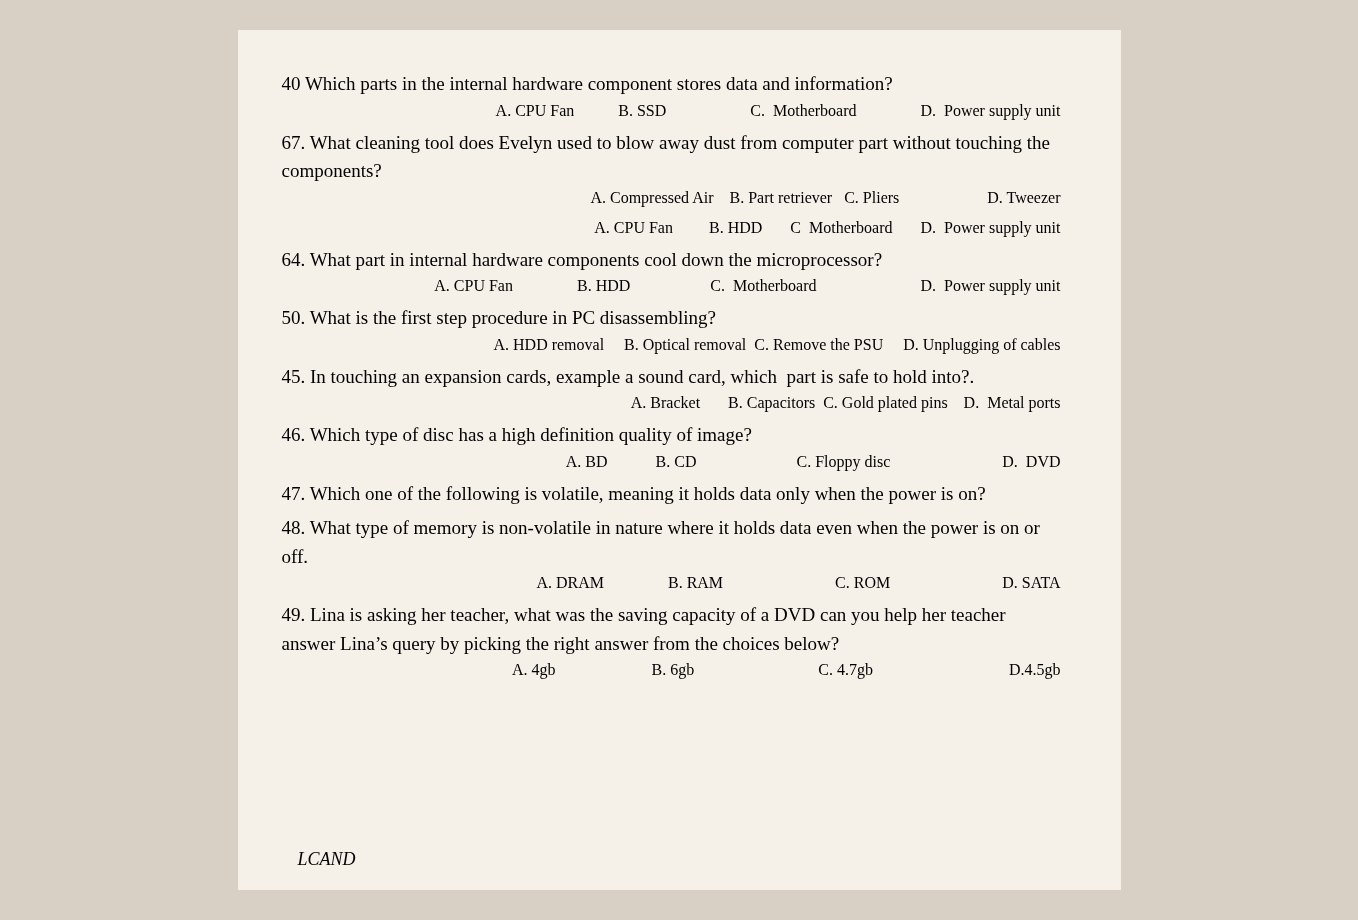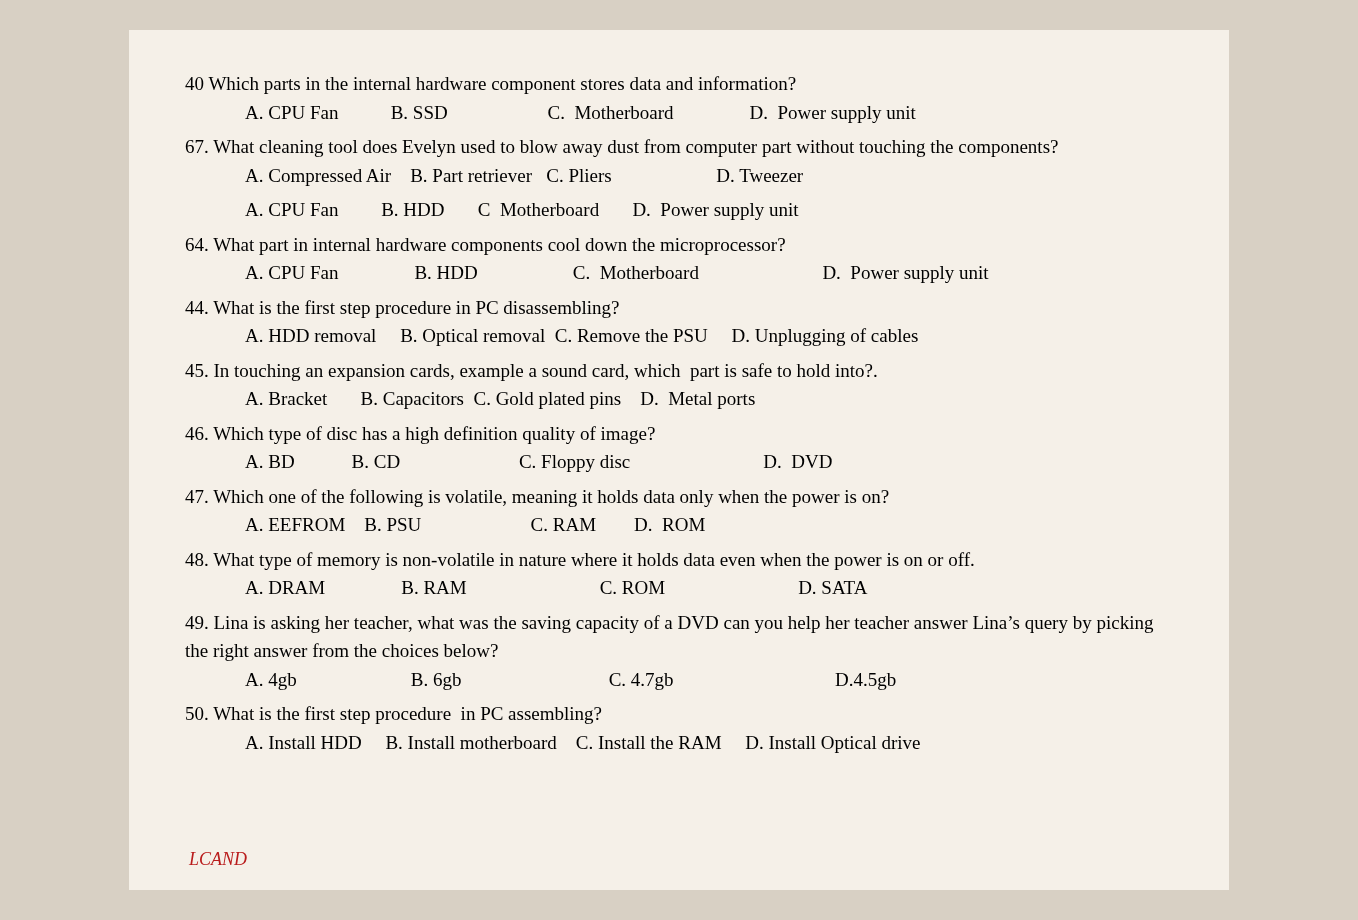--- a/index.html
+++ b/index.html
@@ -13,52 +13,53 @@
       font-family: 'Times New Roman', Times, serif;
       display: flex;
       justify-content: center;
       align-items: flex-start;
       min-height: 920px;
       padding: 30px 20px;
     }
 
     .page {
       background-color: #f5f0e8;
-      width: 1100px;
+      width: 883px;
       min-height: 860px;
-      padding: 40px 60px 50px 56px;
+      padding: 40px 60px 50px 44px;
       position: relative;
     }
 
     .question-block {
       margin-bottom: 6px;
       font-size: 19px;
       line-height: 1.5;
     }
 
     .question-text {
       font-size: 19px;
       line-height: 1.5;
       display: block;
     }
 
     .choices {
       display: block;
-      font-size: 19px;
+      font-size: 16px;
       line-height: 1.5;
       padding-left: 60px;
+      text-align: right;
     }
 
     .bottom-line {
       position: absolute;
       bottom: 20px;
       left: 60px;
       font-size: 18px;
       font-style: italic;
-      color: #b91c1c;
+      color: #000000;
     }
   </style>
 </head>
 <body>
 
 <div class="page">
 
   <div class="question-block">
     <span class="question-text">
       40 Which parts in the internal hardware component stores data and information?
@@ -87,21 +88,21 @@
     <span class="question-text">
       64. What part in internal hardware components cool down the microprocessor?
     </span>
     <span class="choices">
       A. CPU Fan &nbsp;&nbsp;&nbsp;&nbsp;&nbsp;&nbsp;&nbsp;&nbsp;&nbsp;&nbsp;&nbsp;&nbsp;&nbsp;&nbsp; B. HDD &nbsp;&nbsp;&nbsp;&nbsp;&nbsp;&nbsp;&nbsp;&nbsp;&nbsp;&nbsp;&nbsp;&nbsp;&nbsp;&nbsp;&nbsp;&nbsp;&nbsp;&nbsp; C. &nbsp;Motherboard &nbsp;&nbsp;&nbsp;&nbsp;&nbsp;&nbsp;&nbsp;&nbsp;&nbsp;&nbsp;&nbsp;&nbsp;&nbsp;&nbsp;&nbsp;&nbsp;&nbsp;&nbsp;&nbsp;&nbsp;&nbsp;&nbsp;&nbsp;&nbsp; D. &nbsp;Power supply unit
     </span>
   </div>
 
   <div class="question-block">
     <span class="question-text">
-      44. What is the first step procedure in PC disassembling?
+      50. What is the first step procedure in PC disassembling?
     </span>
     <span class="choices">
       A. HDD removal &nbsp;&nbsp;&nbsp; B. Optical removal &nbsp;C. Remove the PSU &nbsp;&nbsp;&nbsp; D. Unplugging of cables
     </span>
   </div>
 
   <div class="question-block">
     <span class="question-text">
       45. In touching an expansion cards, example a sound card, which &nbsp;part is safe to hold into?.
     </span>
@@ -116,46 +117,35 @@
     </span>
     <span class="choices">
       A. BD &nbsp;&nbsp;&nbsp;&nbsp;&nbsp;&nbsp;&nbsp;&nbsp;&nbsp;&nbsp; B. CD &nbsp;&nbsp;&nbsp;&nbsp;&nbsp;&nbsp;&nbsp;&nbsp;&nbsp;&nbsp;&nbsp;&nbsp;&nbsp;&nbsp;&nbsp;&nbsp;&nbsp;&nbsp;&nbsp;&nbsp;&nbsp;&nbsp;&nbsp; C. Floppy disc &nbsp;&nbsp;&nbsp;&nbsp;&nbsp;&nbsp;&nbsp;&nbsp;&nbsp;&nbsp;&nbsp;&nbsp;&nbsp;&nbsp;&nbsp;&nbsp;&nbsp;&nbsp;&nbsp;&nbsp;&nbsp;&nbsp;&nbsp;&nbsp;&nbsp;&nbsp; D. &nbsp;DVD
     </span>
   </div>
 
   <div class="question-block">
     <span class="question-text">
       47. Which one of the following is volatile, meaning it holds data only when the power is on?
     </span>
-    <span class="choices">
-      A. EEFROM &nbsp;&nbsp; B. PSU &nbsp;&nbsp;&nbsp;&nbsp;&nbsp;&nbsp;&nbsp;&nbsp;&nbsp;&nbsp;&nbsp;&nbsp;&nbsp;&nbsp;&nbsp;&nbsp;&nbsp;&nbsp;&nbsp;&nbsp;&nbsp; C. RAM &nbsp;&nbsp;&nbsp;&nbsp;&nbsp;&nbsp; D. &nbsp;ROM
-    </span>
   </div>
 
   <div class="question-block">
     <span class="question-text">
       48. What type of memory is non-volatile in nature where it holds data even when the power is on or off.
     </span>
     <span class="choices">
       A. DRAM &nbsp;&nbsp;&nbsp;&nbsp;&nbsp;&nbsp;&nbsp;&nbsp;&nbsp;&nbsp;&nbsp;&nbsp;&nbsp;&nbsp; B. RAM &nbsp;&nbsp;&nbsp;&nbsp;&nbsp;&nbsp;&nbsp;&nbsp;&nbsp;&nbsp;&nbsp;&nbsp;&nbsp;&nbsp;&nbsp;&nbsp;&nbsp;&nbsp;&nbsp;&nbsp;&nbsp;&nbsp;&nbsp;&nbsp;&nbsp;&nbsp; C. ROM &nbsp;&nbsp;&nbsp;&nbsp;&nbsp;&nbsp;&nbsp;&nbsp;&nbsp;&nbsp;&nbsp;&nbsp;&nbsp;&nbsp;&nbsp;&nbsp;&nbsp;&nbsp;&nbsp;&nbsp;&nbsp;&nbsp;&nbsp;&nbsp;&nbsp;&nbsp; D. SATA
     </span>
   </div>
 
   <div class="question-block">
     <span class="question-text">
       49. Lina is asking her teacher, what was the saving capacity of a DVD can you help her teacher answer Lina’s query by picking the right answer from the choices below?
     </span>
     <span class="choices">
       A. 4gb &nbsp;&nbsp;&nbsp;&nbsp;&nbsp;&nbsp;&nbsp;&nbsp;&nbsp;&nbsp;&nbsp;&nbsp;&nbsp;&nbsp;&nbsp;&nbsp;&nbsp;&nbsp;&nbsp;&nbsp;&nbsp;&nbsp; B. 6gb &nbsp;&nbsp;&nbsp;&nbsp;&nbsp;&nbsp;&nbsp;&nbsp;&nbsp;&nbsp;&nbsp;&nbsp;&nbsp;&nbsp;&nbsp;&nbsp;&nbsp;&nbsp;&nbsp;&nbsp;&nbsp;&nbsp;&nbsp;&nbsp;&nbsp;&nbsp;&nbsp;&nbsp;&nbsp; C. 4.7gb &nbsp;&nbsp;&nbsp;&nbsp;&nbsp;&nbsp;&nbsp;&nbsp;&nbsp;&nbsp;&nbsp;&nbsp;&nbsp;&nbsp;&nbsp;&nbsp;&nbsp;&nbsp;&nbsp;&nbsp;&nbsp;&nbsp;&nbsp;&nbsp;&nbsp;&nbsp;&nbsp;&nbsp;&nbsp;&nbsp;&nbsp;&nbsp; D.4.5gb
     </span>
   </div>
 
-  <div class="question-block">
-    <span class="question-text">
-      50. What is the first step procedure &nbsp;in PC assembling?
-    </span>
-    <span class="choices">
-      A. Install HDD &nbsp;&nbsp;&nbsp; B. Install motherboard &nbsp;&nbsp; C. Install the RAM &nbsp;&nbsp;&nbsp; D. Install Optical drive
-    </span>
-  </div>
 
   <div class="bottom-line">LCAND</div>
 </div>
 
 </body></html>

